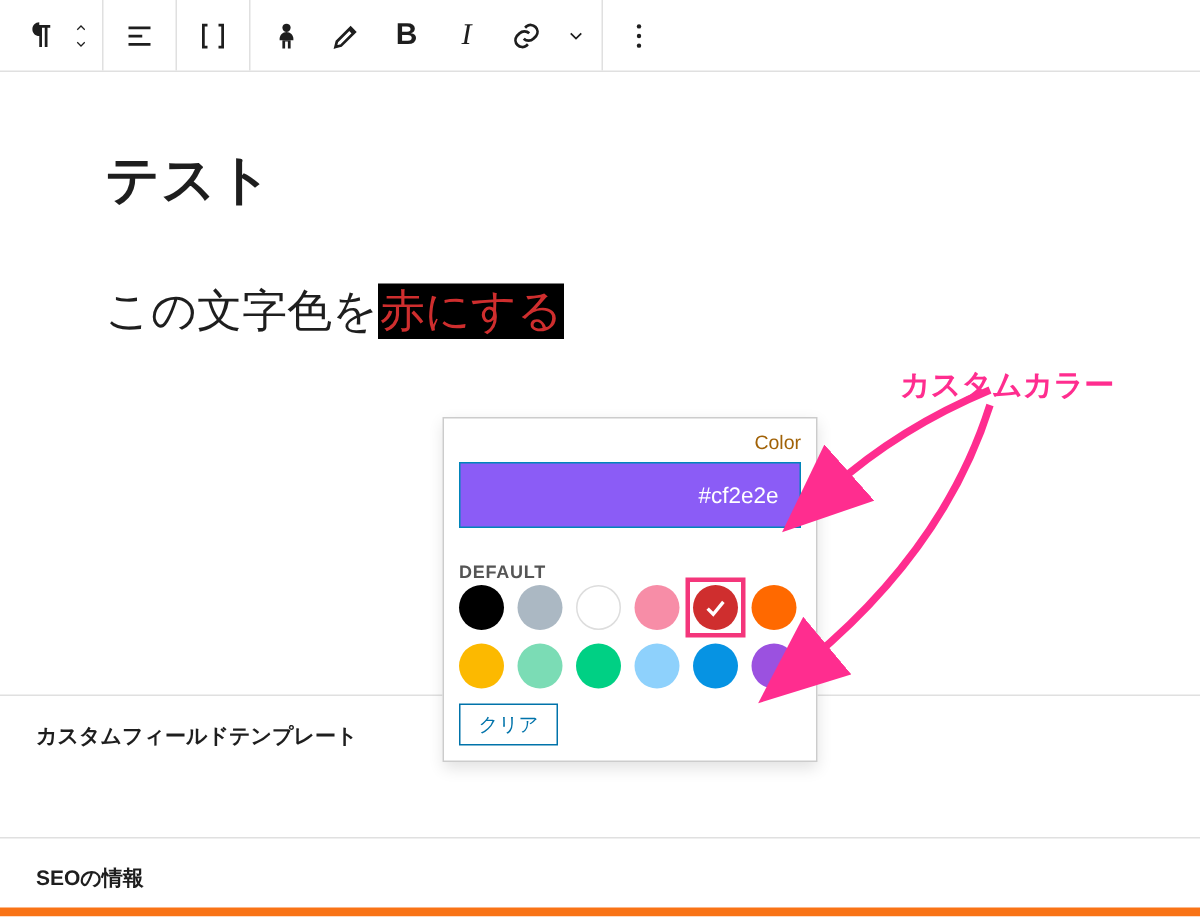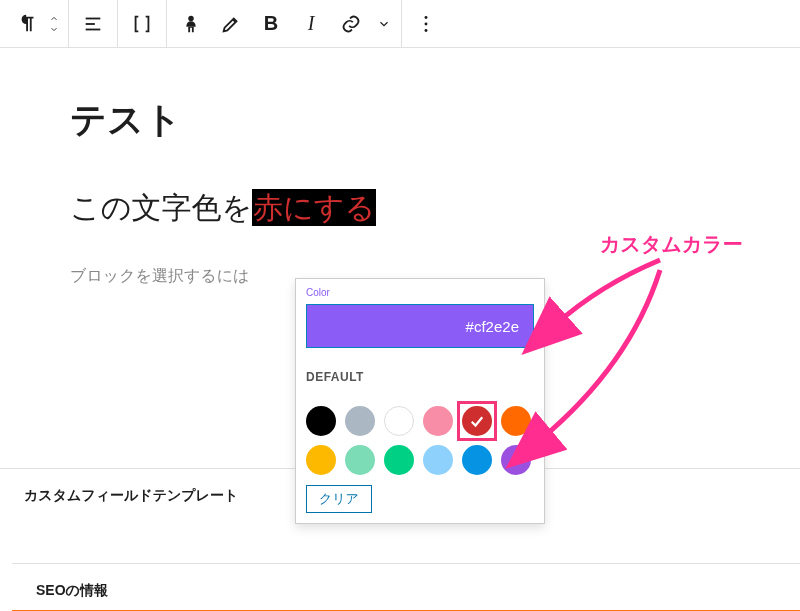--- a/index.html
+++ b/index.html
@@ -87,42 +87,43 @@
     left: 295px;
     top: 278px;
     width: 250px;
     background: #fff;
     border: 1px solid #ccc;
     box-shadow: 0 4px 10px rgba(0,0,0,0.12);
     padding: 8px 10px 10px 10px;
     z-index: 50;
   }
   .pop-label {
-    font-size: 10px;
-    color: #8b5cf6;
+    font-size: 13px;
+    color: #a16207;
     margin-bottom: 6px;
+    text-align: right;
   }
   .color-hex-box {
     height: 44px;
     background: #8b5cf6;
     border: 1px solid #0085ba;
     display: flex;
     align-items: center;
     justify-content: flex-end;
     padding-right: 14px;
     color: #fff;
     font-size: 15px;
     margin-bottom: 22px;
   }
   .section-label {
     font-size: 12px;
     font-weight: 600;
     color: #555;
     letter-spacing: 0.5px;
-    margin-bottom: 22px;
+    margin-bottom: 2px;
   }
   .swatch-grid {
     display: flex;
     flex-wrap: wrap;
     gap: 9px;
     width: 232px;
   }
   .swatch {
     width: 30px;
     height: 30px;
@@ -162,21 +163,21 @@
     right: 0;
     bottom: 0;
   }
   .metabox {
     border-top: 1px solid #e0e0e0;
     padding: 18px 24px;
     font-size: 14px;
     font-weight: 700;
     color: #1e1e1e;
   }
-  .metabox.bottom { border-bottom: 1px solid #f97316; margin-left: 12px; }
+  .metabox.bottom { border-bottom: 6px solid #f97316; }
 
   
   .annot {
     position: absolute;
     z-index: 100;
     pointer-events: none;
   }
   .annot-label {
     color: #ff2d8f;
     font-size: 20px;
@@ -264,21 +265,20 @@
   </div>
 </div>
 
 <div class="content">
   <h1 class="post-title">テスト</h1>
 
   <p class="paragraph">
     <span>この文字色を</span><span class="sel-red">赤にする</span>
   </p>
 
-  <p class="helper">ブロックを選択するには</p>
 </div>
 
 <div class="popover">
   <div class="pop-label">Color</div>
   <div class="color-hex-box">
     <span>#cf2e2e</span>
   </div>
   <div class="section-label">DEFAULT</div>
   <div class="swatch-grid" id="swatch-grid">
       <div class="swatch" style="background: rgb(0, 0, 0);"></div>
@@ -312,20 +312,20 @@
     <defs>
       <marker id="ahead" markerWidth="12" markerHeight="12" refX="3" refY="5" orient="auto">
         <path d="M0,0 L0,10 L12,5 z" fill="#ff2d8f"></path>
       </marker>
     </defs>
 
     <path d="M150,45 Q90,70 45,110" stroke="#ff2d8f" stroke-width="5" fill="none" marker-end="url(#ahead)"></path>
 
     <path d="M150,55 Q120,150 30,225" stroke="#ff2d8f" stroke-width="5" fill="none" marker-end="url(#ahead)"></path>
   </svg>
-  <div class="annot-label" style="position:absolute; left:90px; top:16px;text-align:center;">カスタムカラー</div>
+  <div class="annot-label" style="position:absolute; left:90px; top:28px;text-align:center;">カスタムカラー</div>
 </div>
 
 <div class="metaboxes">
   <div class="metabox">カスタムフィールドテンプレート</div>
   <div style="height:40px"></div>
   <div class="metabox bottom" style="padding-bottom:10px;">SEOの情報</div>
 </div>
 
 </body></html>

